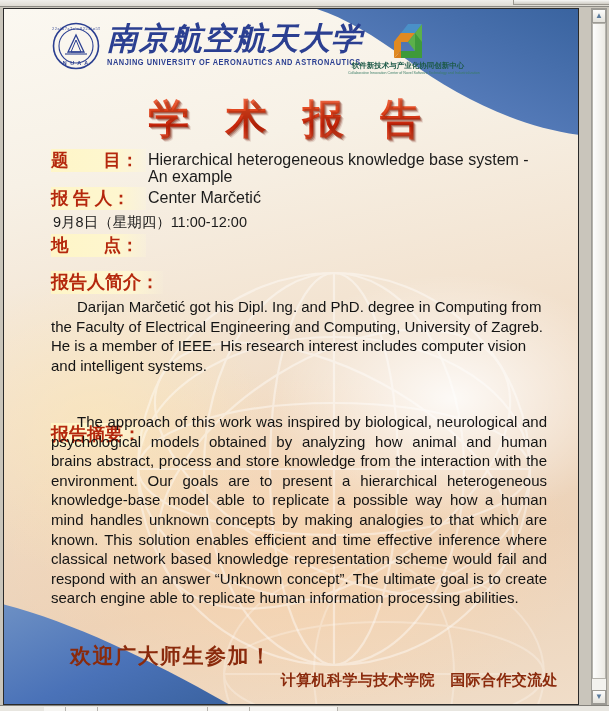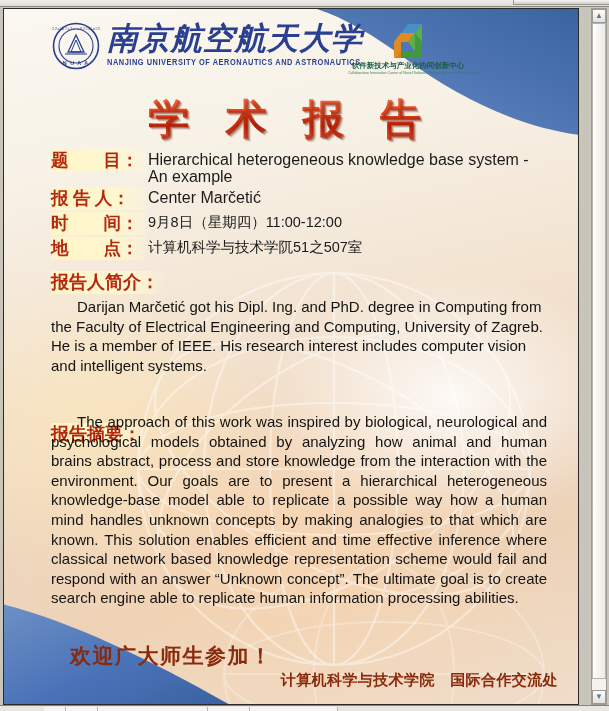--- a/index.html
+++ b/index.html
@@ -432,27 +432,25 @@
           <div class="info-label">题　　目：</div>
           <div class="info-value">Hierarchical heterogeneous knowledge base system - An example</div>
         </div>
 
         <div class="info-row">
           <div class="info-label">报 告 人：</div>
           <div class="info-value">Center Marčetić</div>
         </div>
 
         <div class="info-row">
-          <div class="info-label">时　　间：</div>
           <div class="info-value cjk">9月8日（星期四）11:00-12:00</div>
         </div>
 
         <div class="info-row">
           <div class="info-label">地　　点：</div>
-          <div class="info-value cjk">计算机科学与技术学阢51之507室</div>
         </div>
 
       </div>
 
       <div class="section-heading" id="heading-bio">报告人简介：</div>
       <div class="body-paragraph" id="bio-paragraph">Darijan Marčetić got his Dipl. Ing. and PhD. degree in Computing from the Faculty of Electrical Engineering and Computing, University of Zagreb. He is a member of IEEE. His research interest includes computer vision and intelligent systems.</div>
 
       <div class="section-heading" id="heading-abstract">报告摘要：</div>
       <div class="body-paragraph" id="abstract-paragraph">The approach of this work was inspired by biological, neurological and psychological models obtained by analyzing how animal and human brains abstract, process and store knowledge from the interaction with the environment. Our goals are to present a hierarchical heterogeneous knowledge-base model able to replicate a possible way how a human mind handles unknown concepts by making analogies to that which are known. This solution enables efficient and time effective inference where classical network based knowledge representation scheme would fail and respond with an answer “Unknown concept”. The ultimate goal is to create search engine able to replicate human information processing abilities.</div>
 

